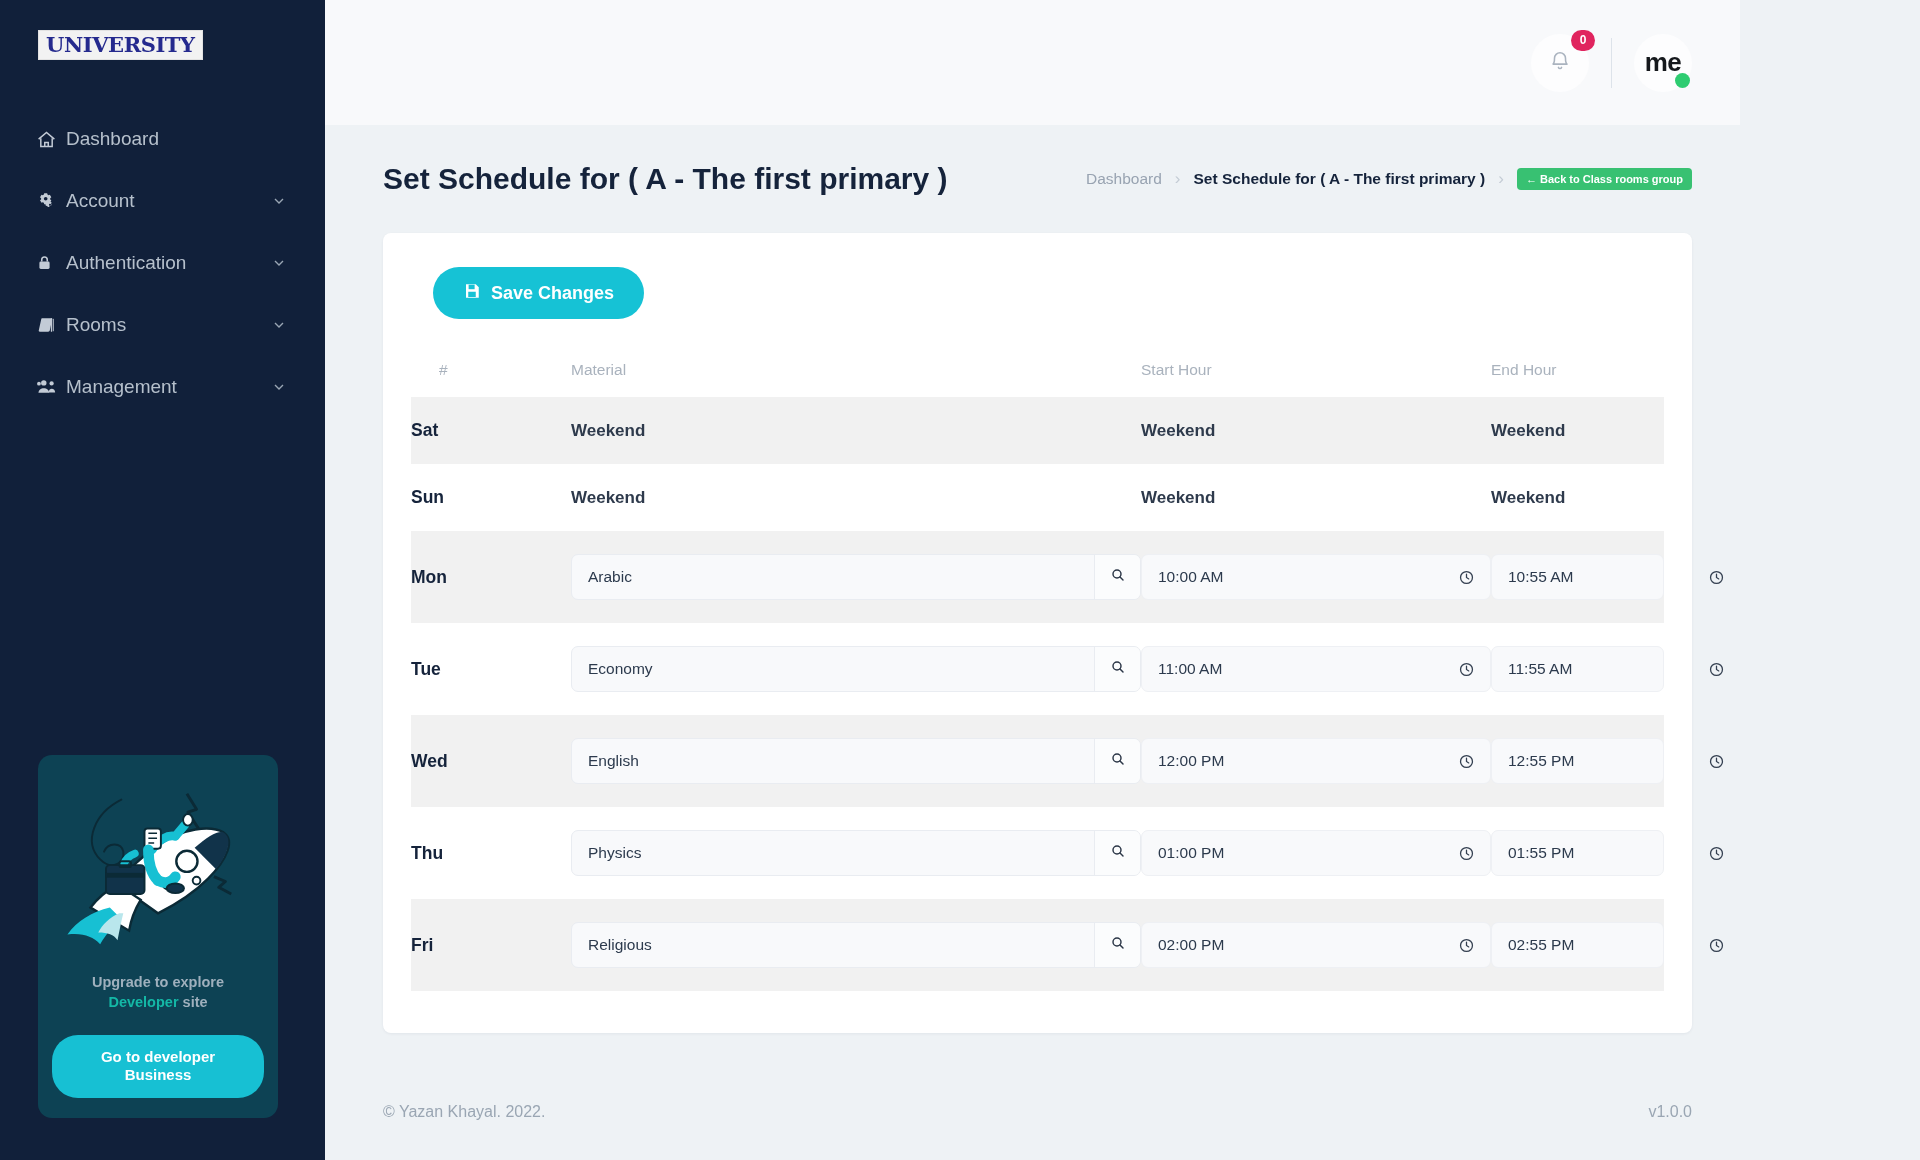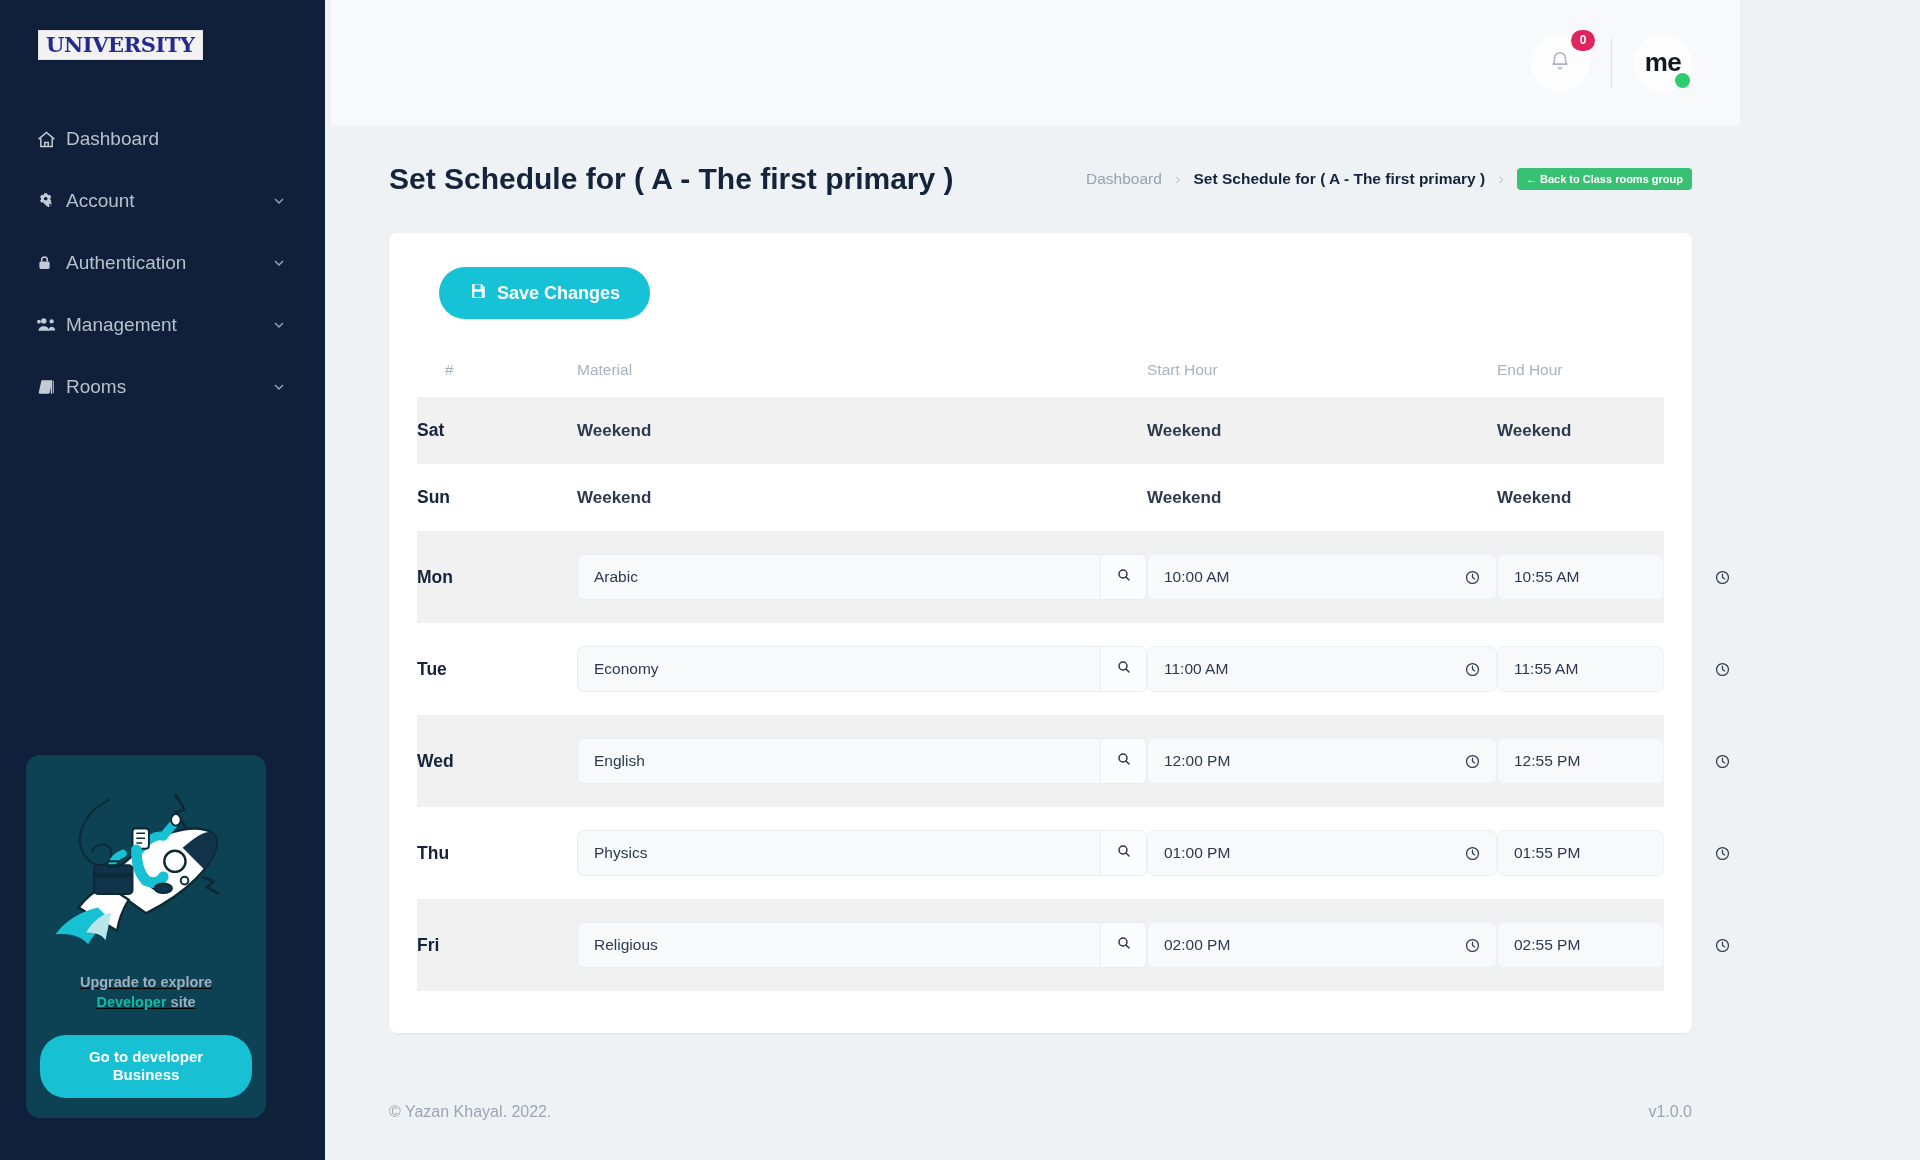--- a/index.html
+++ b/index.html
@@ -5,21 +5,21 @@
   * { box-sizing: border-box; margin: 0; padding: 0; }
 
   html, body {
     width: 1920px;
     height: 1160px;
     overflow: hidden;
     font-family: "Liberation Sans", sans-serif;
     background: #eef2f5;
   }
 
-  .app { display: flex; width: 1740px; height: 1160px; gap: 6px; }
+  .app { display: flex; width: 1740px; height: 1160px; }
 
   
   .sidebar {
     width: 325px;
     flex: 0 0 325px;
     background: #12213a;
     background: #11203a;
     position: relative;
     height: 1160px;
     overflow: hidden;
@@ -62,28 +62,27 @@
     display: flex;
     align-items: center;
     color: #c3cbd6;
   }
   .nav-label { flex: 1 1 auto; }
   .nav-chev { flex: 0 0 18px; color:#9aa6b4; display:flex; align-items:center;}
 
   
   .promo {
     position: absolute;
-    left: 26px;
+    left: 38px;
     bottom: 42px;
     width: 240px;
     background: #0d4254;
     border-radius: 14px;
     padding: 16px 14px 20px 14px;
     text-align: center;
-    text-decoration: underline;
   }
   .promo-art { width: 100%; height: 196px; display:block; }
   .promo-text {
     color: #9fb0bd;
     font-size: 14.5px;
     line-height: 1.35;
     margin-top: 6px;
     font-weight: 600;
   }
   .promo-text b { color: #14b8a6; }
@@ -394,45 +393,45 @@
           <span class="nav-label">Authentication</span>
           <span class="nav-chev">
             <svg width="16" height="16" viewBox="0 0 24 24" fill="none" stroke="currentColor" stroke-width="2">
                 <path d="M6 9l6 6 6-6"></path>
               </svg>
           </span>
         </div>
 
         <div class="nav-item">
           <span class="nav-ico">
+            <svg width="21" height="20" viewBox="0 0 24 24" fill="currentColor">
+              <path d="M6.4 4h11.2c.9 0 1.4.6 1.2 1.4l-2.9 13.2c-.15.8-.9 1.4-1.8 1.4H3.9c-.9 0-1.4-.6-1.2-1.4L5.6 5.4C5.75 4.6 6.5 4 6.4 4z"></path>
+              <rect x="17.2" y="4" width="1.6" height="16" rx="0.6"></rect>
+              <rect x="19.6" y="4.4" width="1.1" height="15.2" rx="0.5"></rect>
+            </svg>
+          </span>
+          <span class="nav-label">Rooms</span>
+          <span class="nav-chev">
+            <svg width="16" height="16" viewBox="0 0 24 24" fill="none" stroke="currentColor" stroke-width="2">
+                <path d="M6 9l6 6 6-6"></path>
+              </svg>
+          </span>
+        </div>
+
+        <div class="nav-item">
+          <span class="nav-ico">
             <svg width="23" height="20" viewBox="0 0 28 24" fill="currentColor">
               <circle cx="9.5" cy="7" r="3.3"></circle>
                 <path d="M3 19c0-3.3 2.9-5.6 6.5-5.6S16 15.7 16 19z"></path>
               <circle cx="19" cy="7.6" r="2.6"></circle>
                 <path d="M15.3 18.6c0-2.8 1.8-4.6 3.9-4.6 2.3 0 4.1 1.8 4.1 4.6z"></path>
               <circle cx="3.6" cy="8" r="2.3"></circle>
             </svg>
           </span>
           <span class="nav-label">Management</span>
-          <span class="nav-chev">
-            <svg width="16" height="16" viewBox="0 0 24 24" fill="none" stroke="currentColor" stroke-width="2">
-                <path d="M6 9l6 6 6-6"></path>
-              </svg>
-          </span>
-        </div>
-
-        <div class="nav-item">
-          <span class="nav-ico">
-            <svg width="21" height="20" viewBox="0 0 24 24" fill="currentColor">
-              <path d="M6.4 4h11.2c.9 0 1.4.6 1.2 1.4l-2.9 13.2c-.15.8-.9 1.4-1.8 1.4H3.9c-.9 0-1.4-.6-1.2-1.4L5.6 5.4C5.75 4.6 6.5 4 6.4 4z"></path>
-              <rect x="17.2" y="4" width="1.6" height="16" rx="0.6"></rect>
-              <rect x="19.6" y="4.4" width="1.1" height="15.2" rx="0.5"></rect>
-            </svg>
-          </span>
-          <span class="nav-label">Rooms</span>
           <span class="nav-chev">
             <svg width="16" height="16" viewBox="0 0 24 24" fill="none" stroke="currentColor" stroke-width="2">
                 <path d="M6 9l6 6 6-6"></path>
               </svg>
           </span>
         </div>
 
 
       </nav>
 

